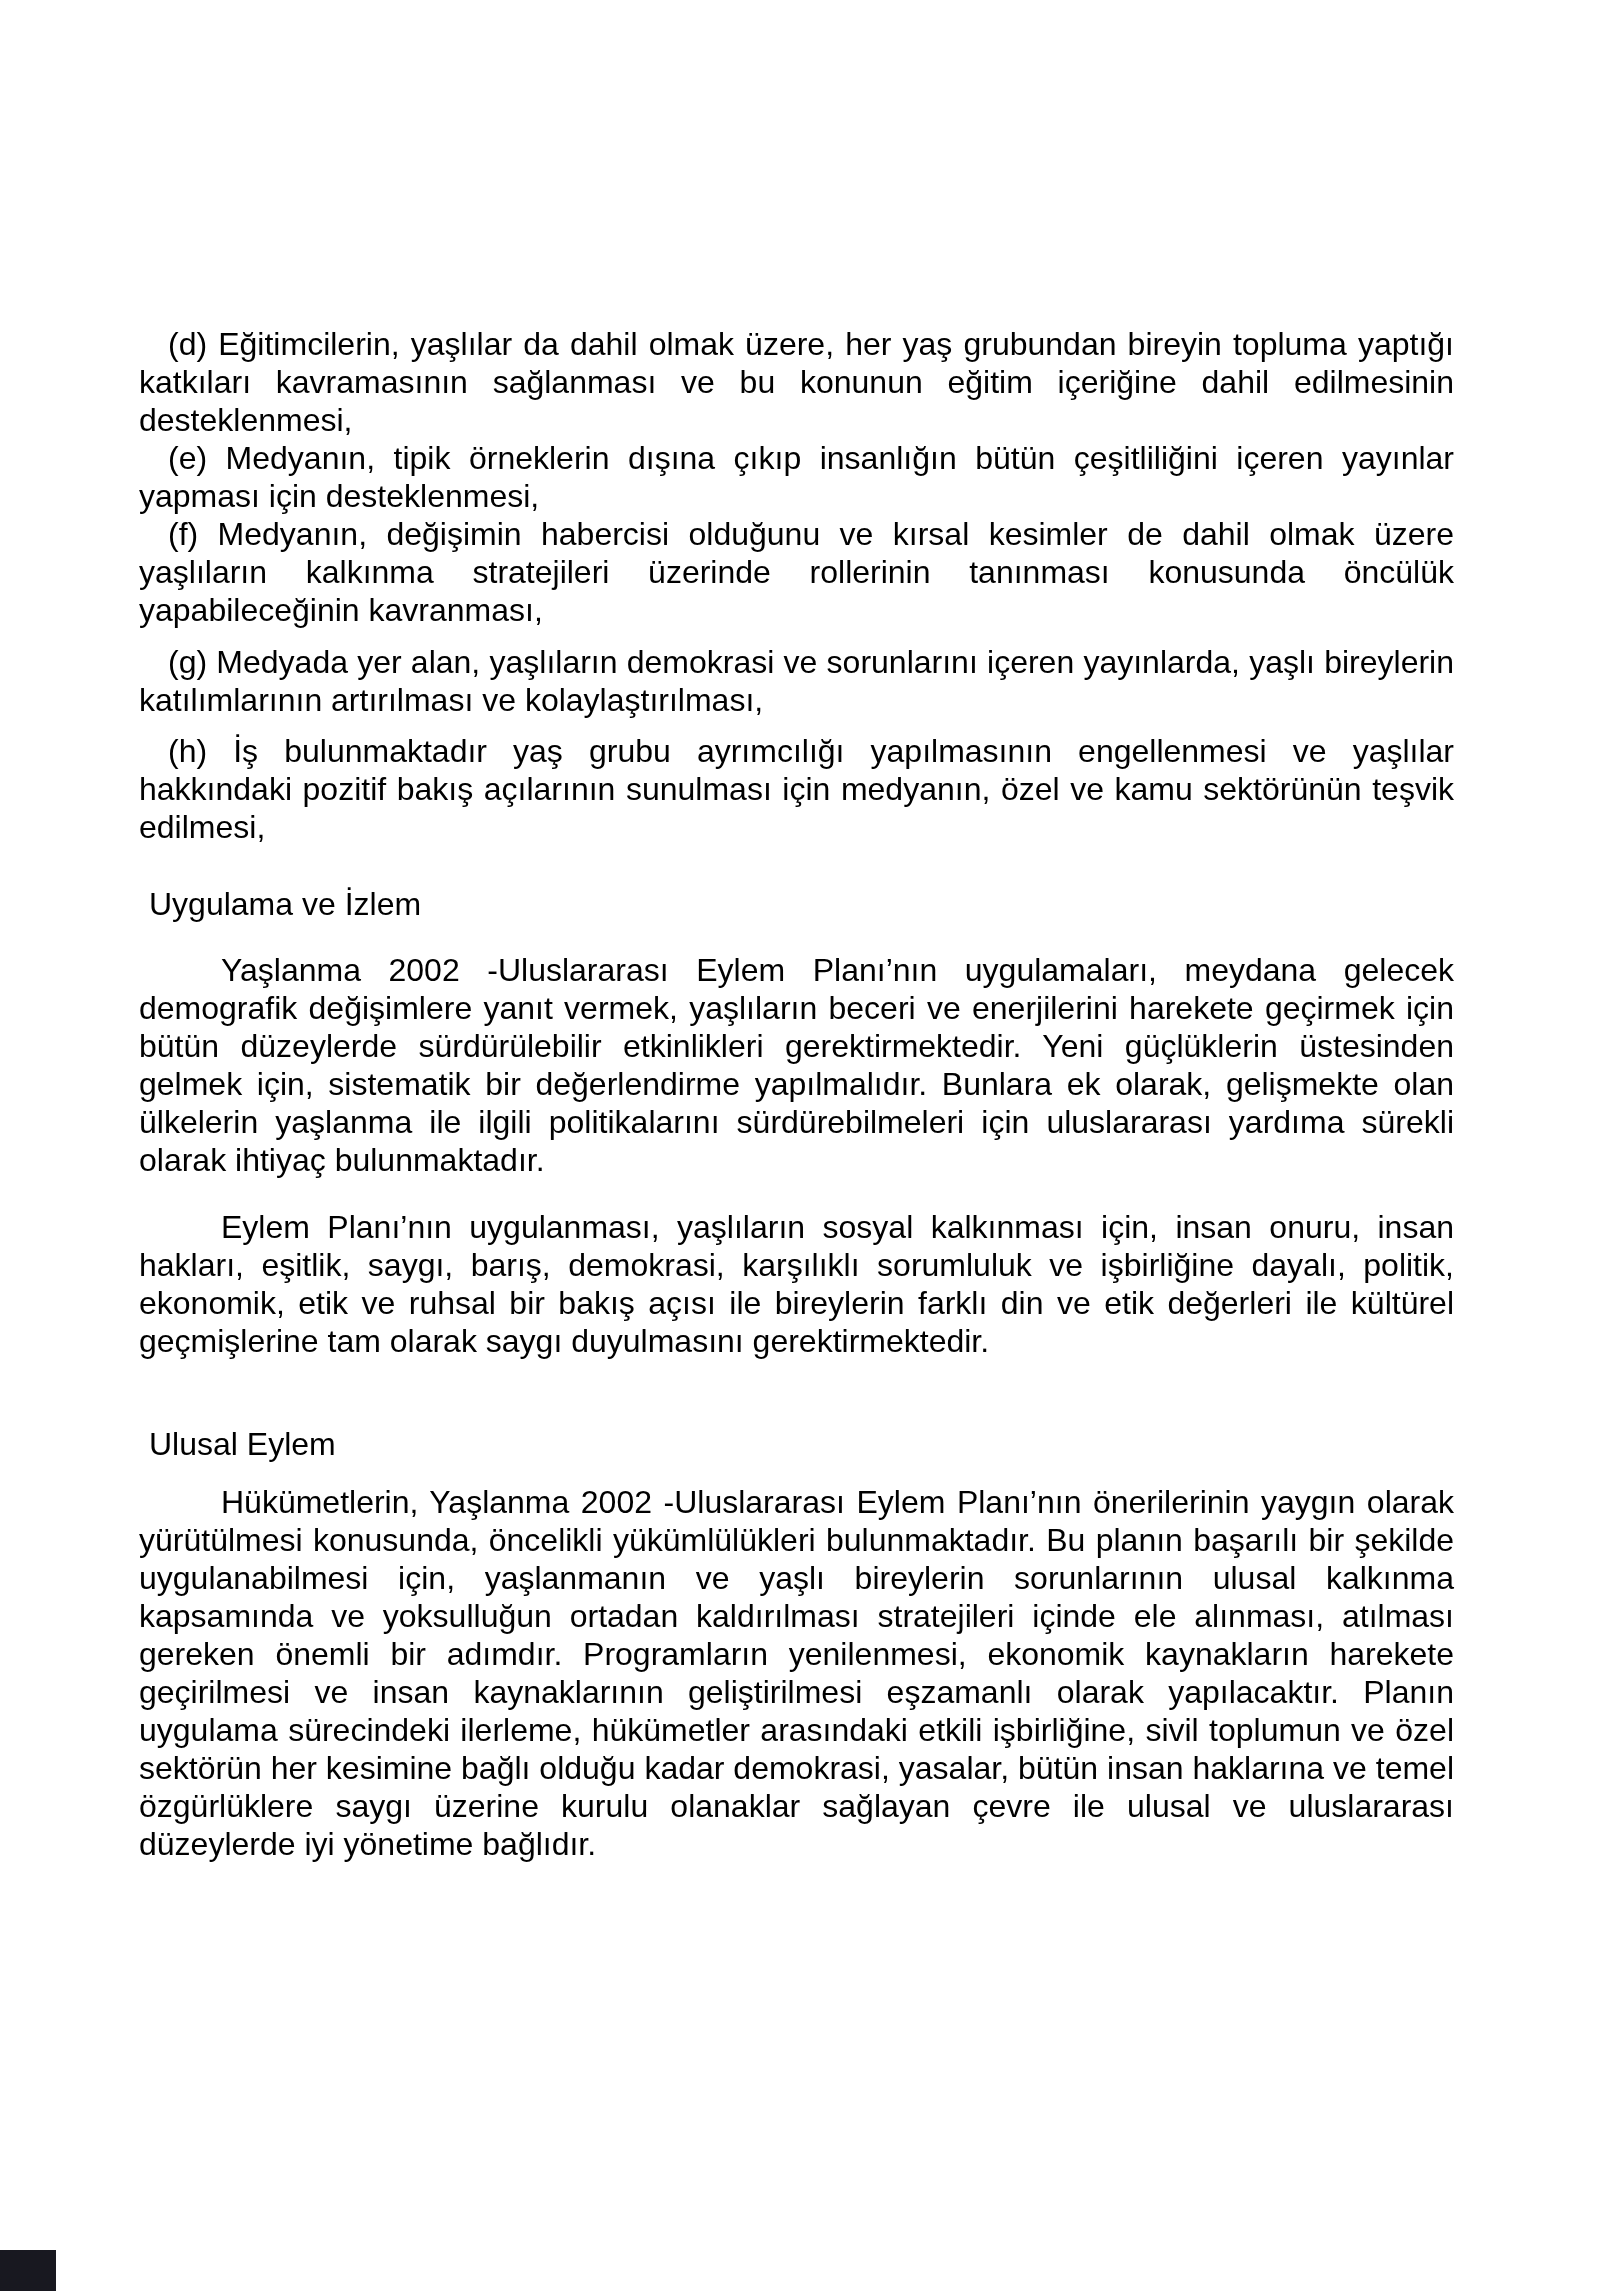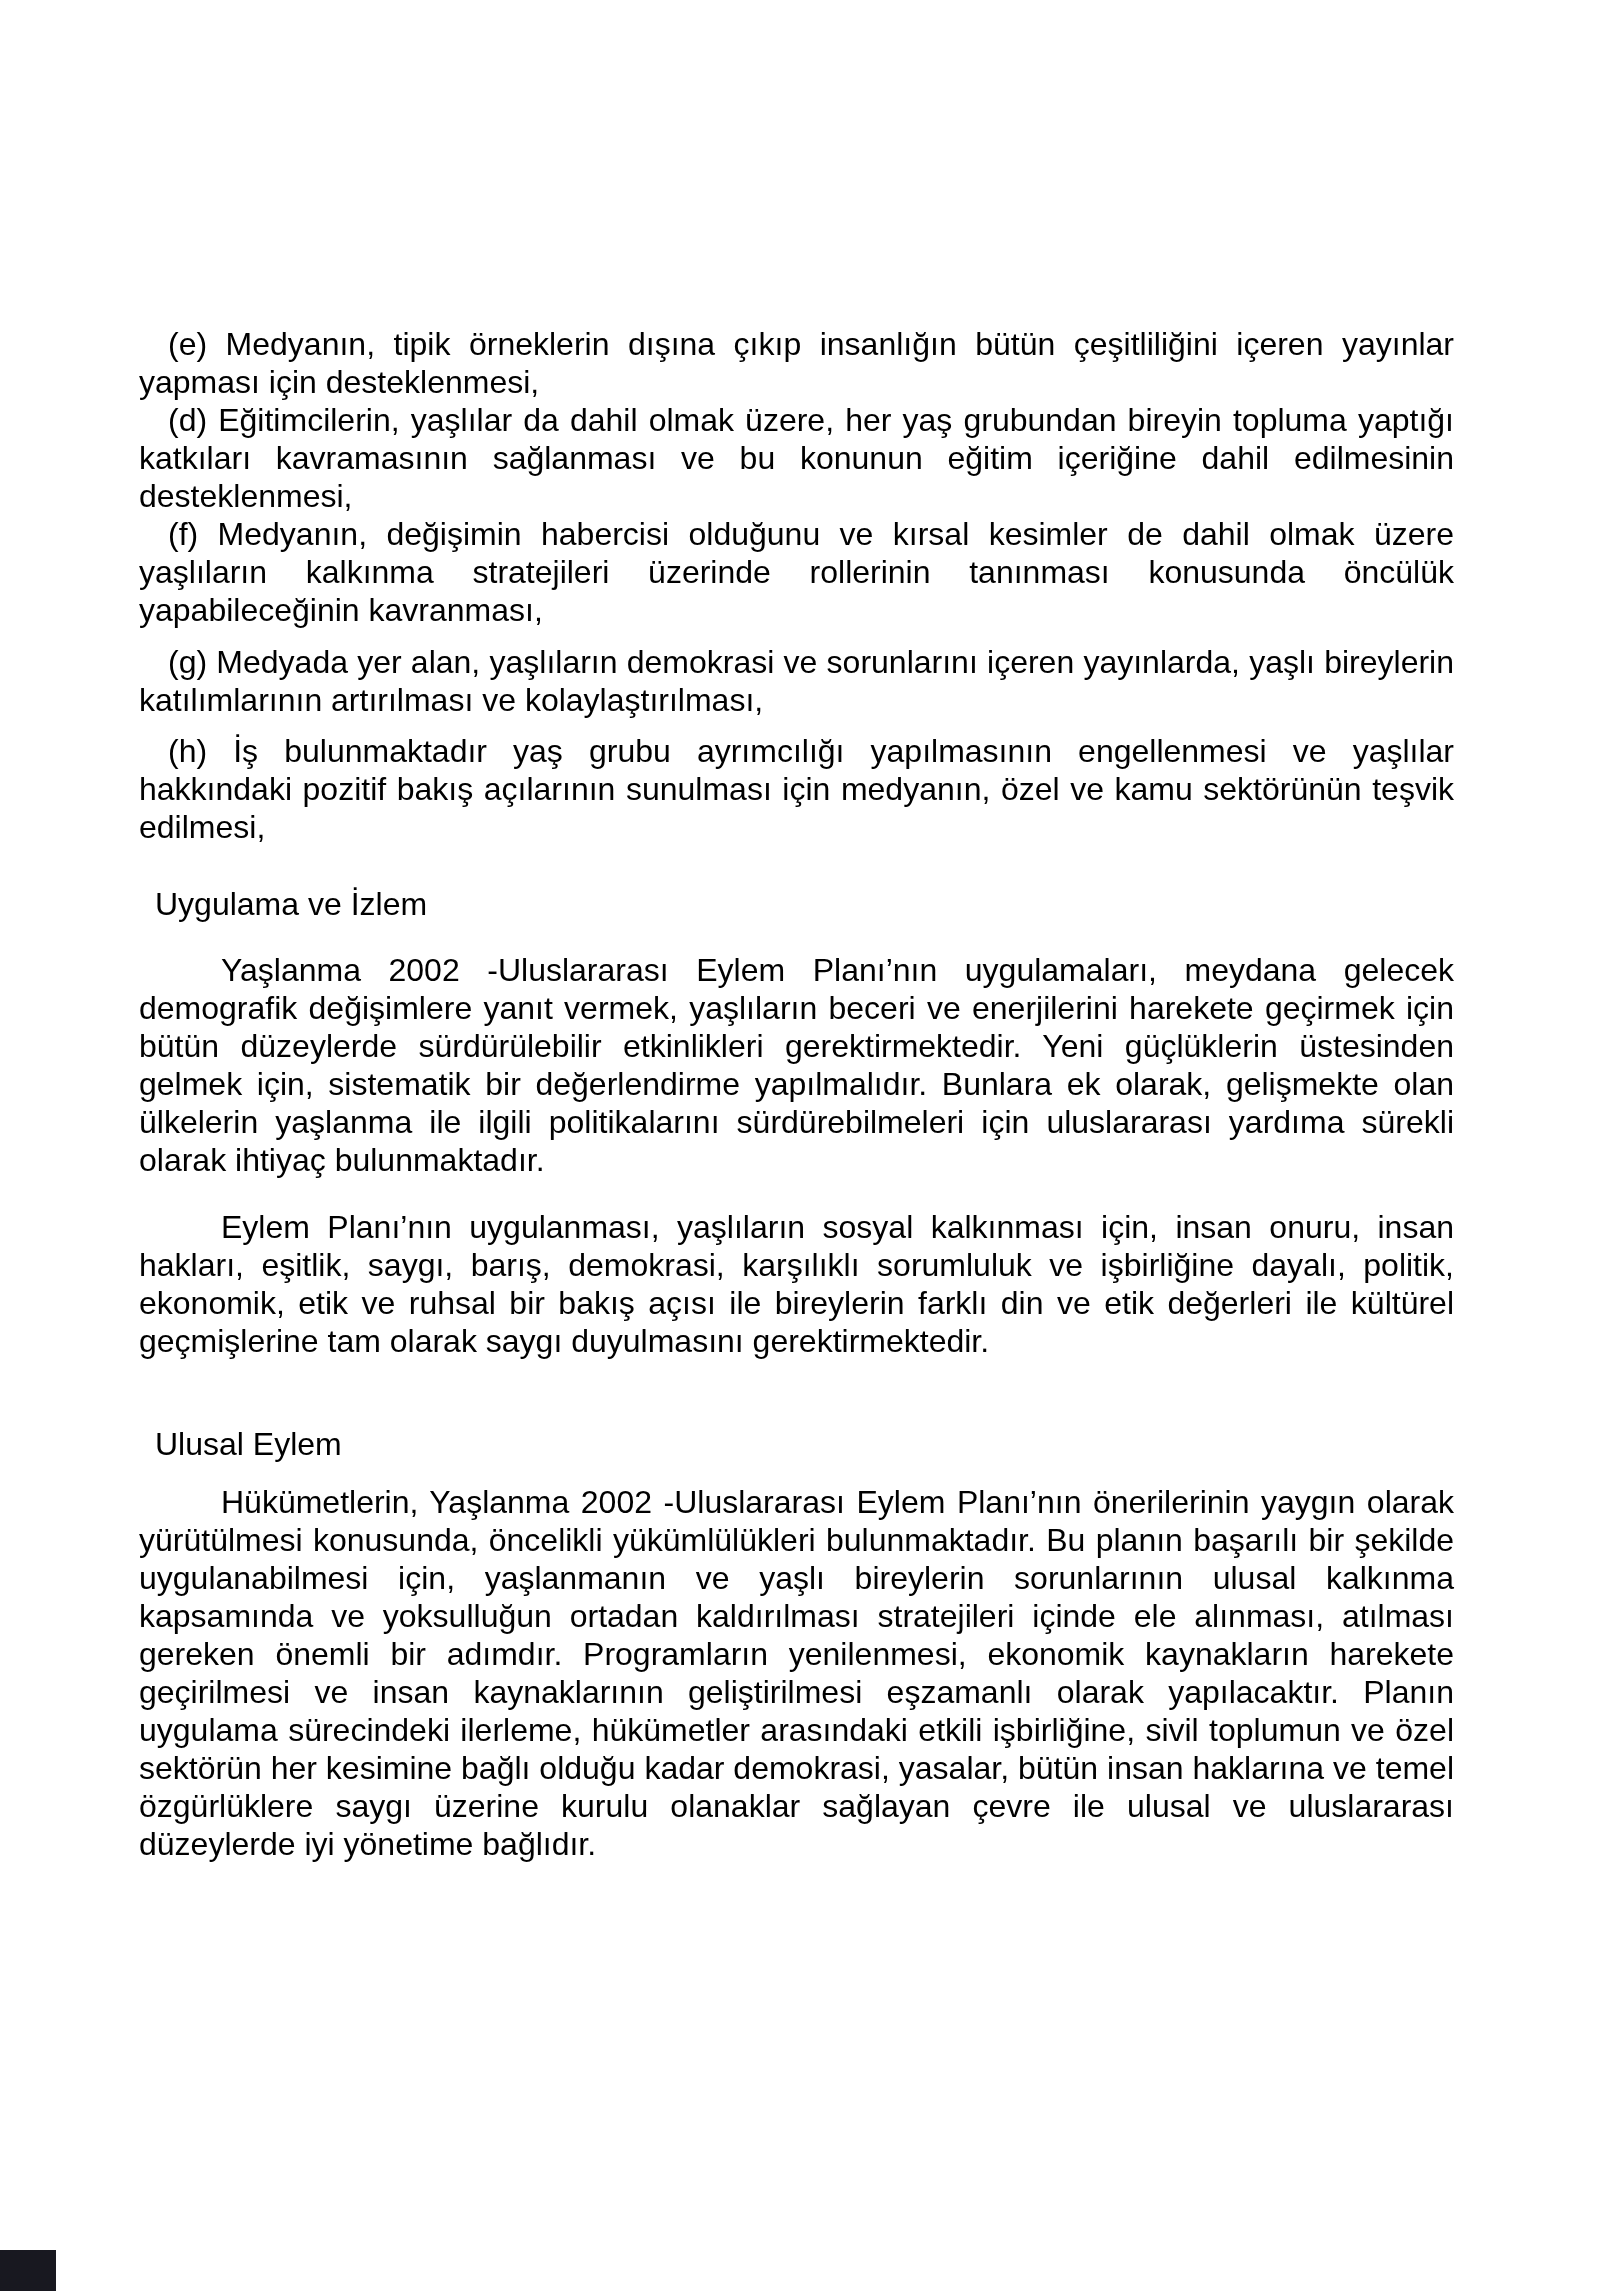--- a/index.html
+++ b/index.html
@@ -31,21 +31,21 @@
   .list-item {
     text-indent: 29px;
   }
   .list-item.spaced {
     margin-top: 13.7px;
   }
   .body-para {
     text-indent: 82px;
   }
   .section-heading {
-    margin: 16px;
+    margin: 10px;
     font-size: 32px;
     line-height: 38px;
     font-weight: normal;
     text-align: left;
   }
   #heading-1 { margin-top: 39px; }
   #para-1-1  { margin-top: 27.4px; }
   #para-1-2  { margin-top: 29px; }
   #heading-2 { margin-top: 65px; }
   #para-2-1  { margin-top: 20px; }
@@ -55,22 +55,22 @@
     bottom: 0;
     width: 56px;
     height: 42px;
     background: #181820;
   }
 </style>
 </head>
 <body>
 
 <div class="page-content">
+  <p class="para list-item">(d)  Eğitimcilerin, yaşlılar da dahil olmak üzere, her yaş grubundan bireyin topluma yaptığı katkıları kavramasının sağlanması ve bu konunun eğitim içeriğine dahil edilmesinin desteklenmesi,</p>
   <p class="para list-item">(e)  Medyanın, tipik örneklerin dışına çıkıp insanlığın bütün çeşitliliğini içeren yayınlar yapması için desteklenmesi,</p>
-  <p class="para list-item">(d)  Eğitimcilerin, yaşlılar da dahil olmak üzere, her yaş grubundan bireyin topluma yaptığı katkıları kavramasının sağlanması ve bu konunun eğitim içeriğine dahil edilmesinin desteklenmesi,</p>
   <p class="para list-item">(f)  Medyanın, değişimin habercisi olduğunu ve kırsal kesimler de dahil olmak üzere yaşlıların kalkınma stratejileri üzerinde rollerinin tanınması konusunda öncülük yapabileceğinin kavranması,</p>
   <p class="para list-item spaced">(g)  Medyada yer alan, yaşlıların demokrasi ve sorunlarını içeren yayınlarda, yaşlı bireylerin katılımlarının artırılması ve kolaylaştırılması,</p>
   <p class="para list-item spaced">(h)  İş bulunmaktadır yaş grubu ayrımcılığı yapılmasının engellenmesi ve yaşlılar hakkındaki pozitif bakış açılarının sunulması için medyanın, özel ve kamu sektörünün teşvik edilmesi,</p>
 
   <h2 class="section-heading" id="heading-1">Uygulama ve İzlem</h2>
   <p class="para body-para" id="para-1-1">Yaşlanma 2002 -Uluslararası Eylem Planı’nın uygulamaları, meydana gelecek demografik değişimlere yanıt vermek, yaşlıların beceri ve enerjilerini harekete geçirmek için bütün düzeylerde sürdürülebilir etkinlikleri gerektirmektedir. Yeni güçlüklerin üstesinden gelmek için, sistematik bir değerlendirme yapılmalıdır. Bunlara ek olarak, gelişmekte olan ülkelerin yaşlanma ile ilgili politikalarını sürdürebilmeleri için uluslararası yardıma sürekli olarak ihtiyaç bulunmaktadır.</p>
   <p class="para body-para" id="para-1-2">Eylem Planı’nın uygulanması, yaşlıların sosyal kalkınması için, insan onuru, insan hakları, eşitlik, saygı, barış, demokrasi, karşılıklı sorumluluk ve işbirliğine dayalı, politik, ekonomik, etik ve ruhsal bir bakış açısı ile bireylerin farklı din ve etik değerleri ile kültürel geçmişlerine tam olarak saygı duyulmasını gerektirmektedir.</p>
 
   <h2 class="section-heading" id="heading-2">Ulusal Eylem</h2>
   <p class="para body-para" id="para-2-1">Hükümetlerin, Yaşlanma 2002 -Uluslararası Eylem Planı’nın önerilerinin yaygın olarak yürütülmesi konusunda, öncelikli yükümlülükleri bulunmaktadır. Bu planın başarılı bir şekilde uygulanabilmesi için, yaşlanmanın ve yaşlı bireylerin sorunlarının ulusal kalkınma kapsamında ve yoksulluğun ortadan kaldırılması stratejileri içinde ele alınması, atılması gereken önemli bir adımdır. Programların yenilenmesi, ekonomik kaynakların harekete geçirilmesi ve insan kaynaklarının geliştirilmesi eşzamanlı olarak yapılacaktır. Planın uygulama sürecindeki ilerleme, hükümetler arasındaki etkili işbirliğine, sivil toplumun ve özel sektörün her kesimine bağlı olduğu kadar demokrasi, yasalar, bütün insan haklarına ve temel özgürlüklere saygı üzerine kurulu olanaklar sağlayan çevre ile ulusal ve uluslararası düzeylerde iyi yönetime bağlıdır.</p>

